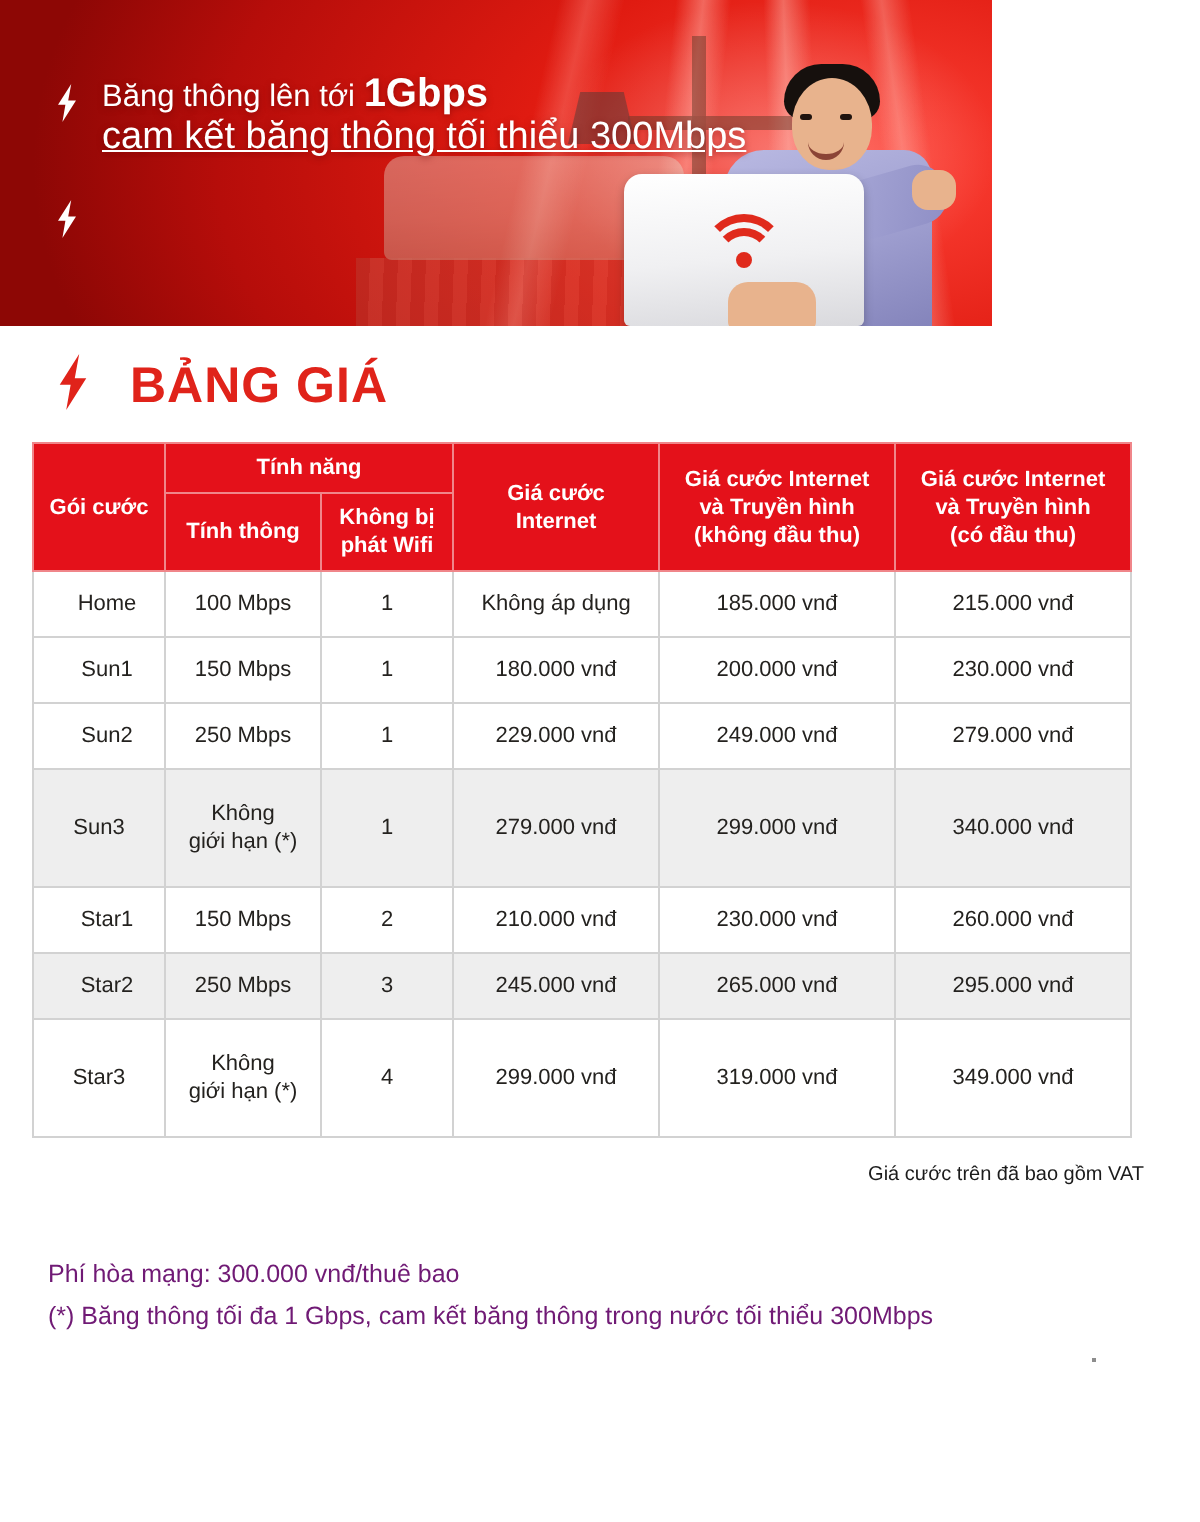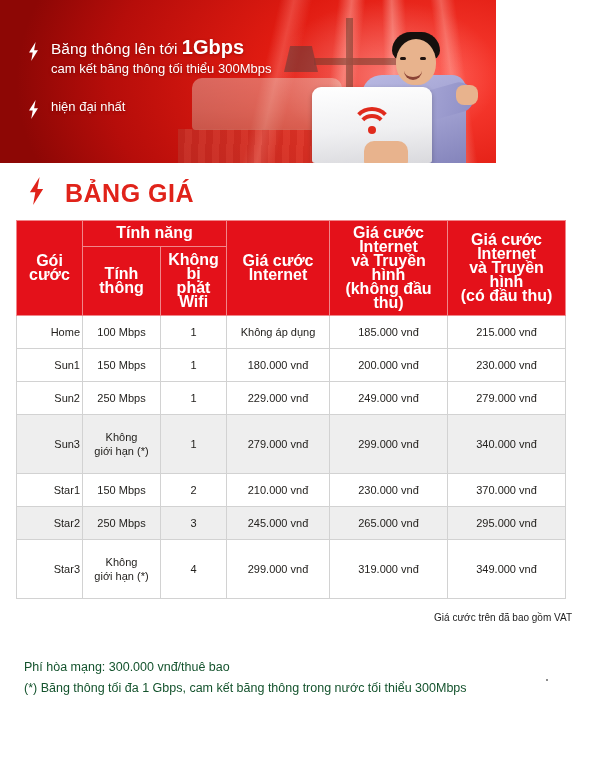--- a/index.html
+++ b/index.html
@@ -247,24 +247,25 @@
   .bullet-lines .line1 {
     font-size: 15.5px;
     line-height: 19px;
     white-space: nowrap;
   }
   .bullet-lines .line1 b {
     font-size: 20px;
     font-weight: 700;
   }
   .bullet-lines .line2 {
-    font-size: 13px;
+    font-size: 19px;
     line-height: 19px;
     white-space: nowrap;
     margin-top: 1px;
+    text-decoration: underline;
   }
 
   
   .title-wrap {
     display: flex;
     align-items: center;
     gap: 20px;
     margin: 14px 0 0 28px;
   }
   .title-text {
@@ -280,40 +281,40 @@
     width: 549px;
   }
   table.pricing {
     border-collapse: collapse;
     width: 549px;
     table-layout: fixed;
   }
   table.pricing th {
     background: #e4111a;
     color: #ffffff;
-    font-size: 16px;
+    font-size: 11px;
     font-weight: 700;
     line-height: 14px;
     padding: 5px 3px;
     border: 1px solid #f0868a;
     text-align: center;
     vertical-align: middle;
   }
   table.pricing td {
     font-size: 11px;
     color: #24221f;
     text-align: center;
     vertical-align: middle;
     border: 1px solid #d2d2d2;
     padding: 9px 2px;
     line-height: 14px;
     background: #ffffff;
   }
   table.pricing td.pkg {
-    text-align: right;
+    text-align: center;
     padding-left: 10px;
   }
   table.pricing tr.shaded td { background: #eeeeee; }
   table.pricing tr.tall td { padding: 15px 2px; }
 
   col.c1 { width: 66px; }
   col.c2 { width: 78px; }
   col.c3 { width: 66px; }
   col.c4 { width: 103px; }
   col.c5 { width: 118px; }
@@ -322,21 +323,21 @@
   
   .vat-note {
     text-align: right;
     font-size: 10px;
     color: #1b1b1b;
     margin: 13px 28px 0 0;
   }
   .footer-notes {
     margin: 34px 0 0 24px;
     font-size: 12.5px;
-    color: #14532d;
+    color: #701a75;
     line-height: 21px;
   }
   .stray-dot {
     position: absolute;
     right: 52px;
     top: 679px;
     width: 2px;
     height: 2px;
     background: #8d8d8d;
   }
@@ -389,21 +390,20 @@
       </span>
     </div>
 
     <div class="bullet-row">
       <span class="bolt-icon">
         <svg width="11" height="19" viewBox="0 0 11 19" aria-hidden="true">
           <path d="M7.6 0 L1 10.4 H4.7 L3.2 19 L10 8.2 H6.1 Z" fill="#ffffff"></path>
         </svg>
       </span>
       <span class="bullet-lines">
-        <div class="line2">hiện đại nhất</div>
       </span>
     </div>
 
   </div>
 </div>
 
 <div class="title-wrap">
   <span>
     <svg width="17" height="28" viewBox="0 0 11 19" aria-hidden="true">
       <path d="M7.6 0 L1 10.4 H4.7 L3.2 19 L10 8.2 H6.1 Z" fill="#e0231a"></path>
@@ -492,21 +492,21 @@
           <td>340.000 vnđ</td>
         </tr>
         <tr>
           <td class="pkg">Star1</td>
           <td>
             <div>150 Mbps</div>
           </td>
           <td>2</td>
           <td>210.000 vnđ</td>
           <td>230.000 vnđ</td>
-          <td>370.000 vnđ</td>
+          <td>260.000 vnđ</td>
         </tr>
         <tr class="shaded">
           <td class="pkg">Star2</td>
           <td>
             <div>250 Mbps</div>
           </td>
           <td>3</td>
           <td>245.000 vnđ</td>
           <td>265.000 vnđ</td>
           <td>295.000 vnđ</td>

